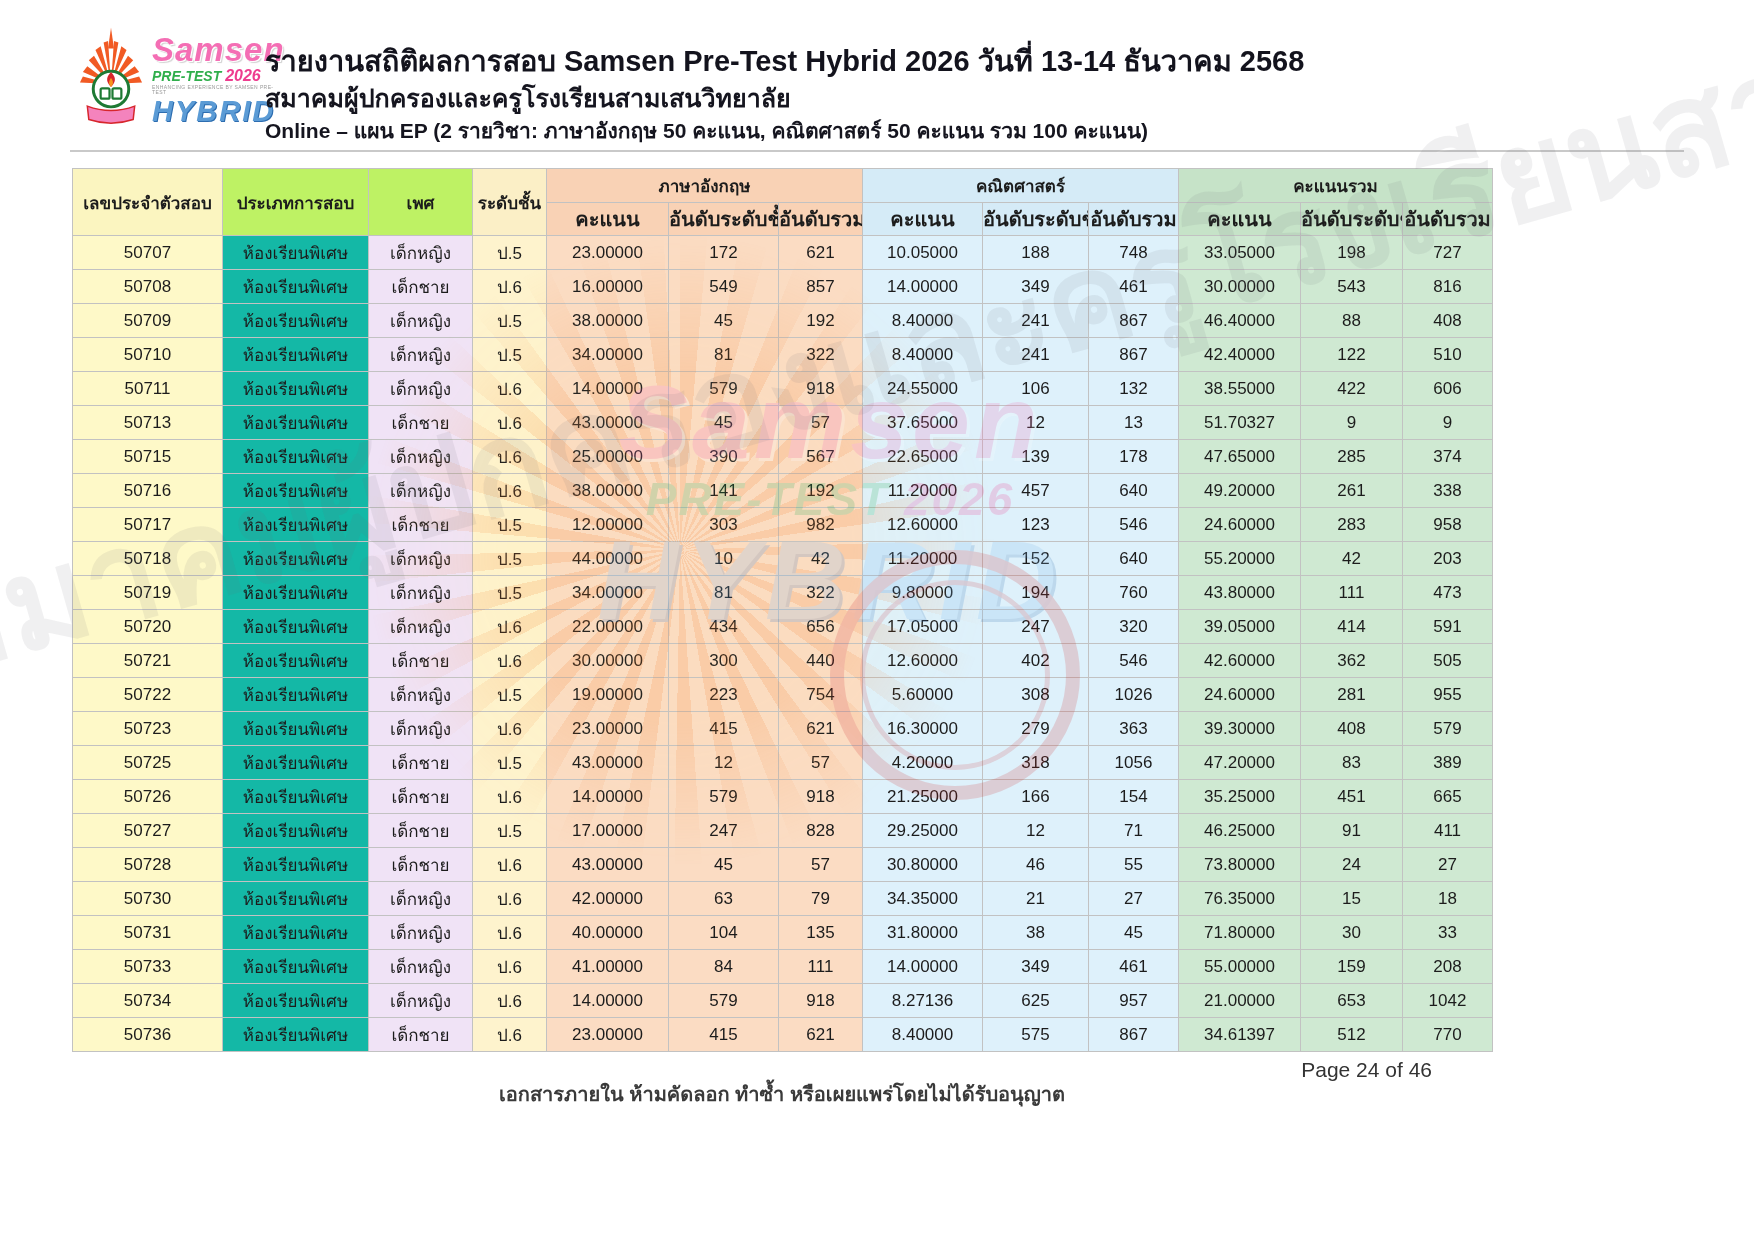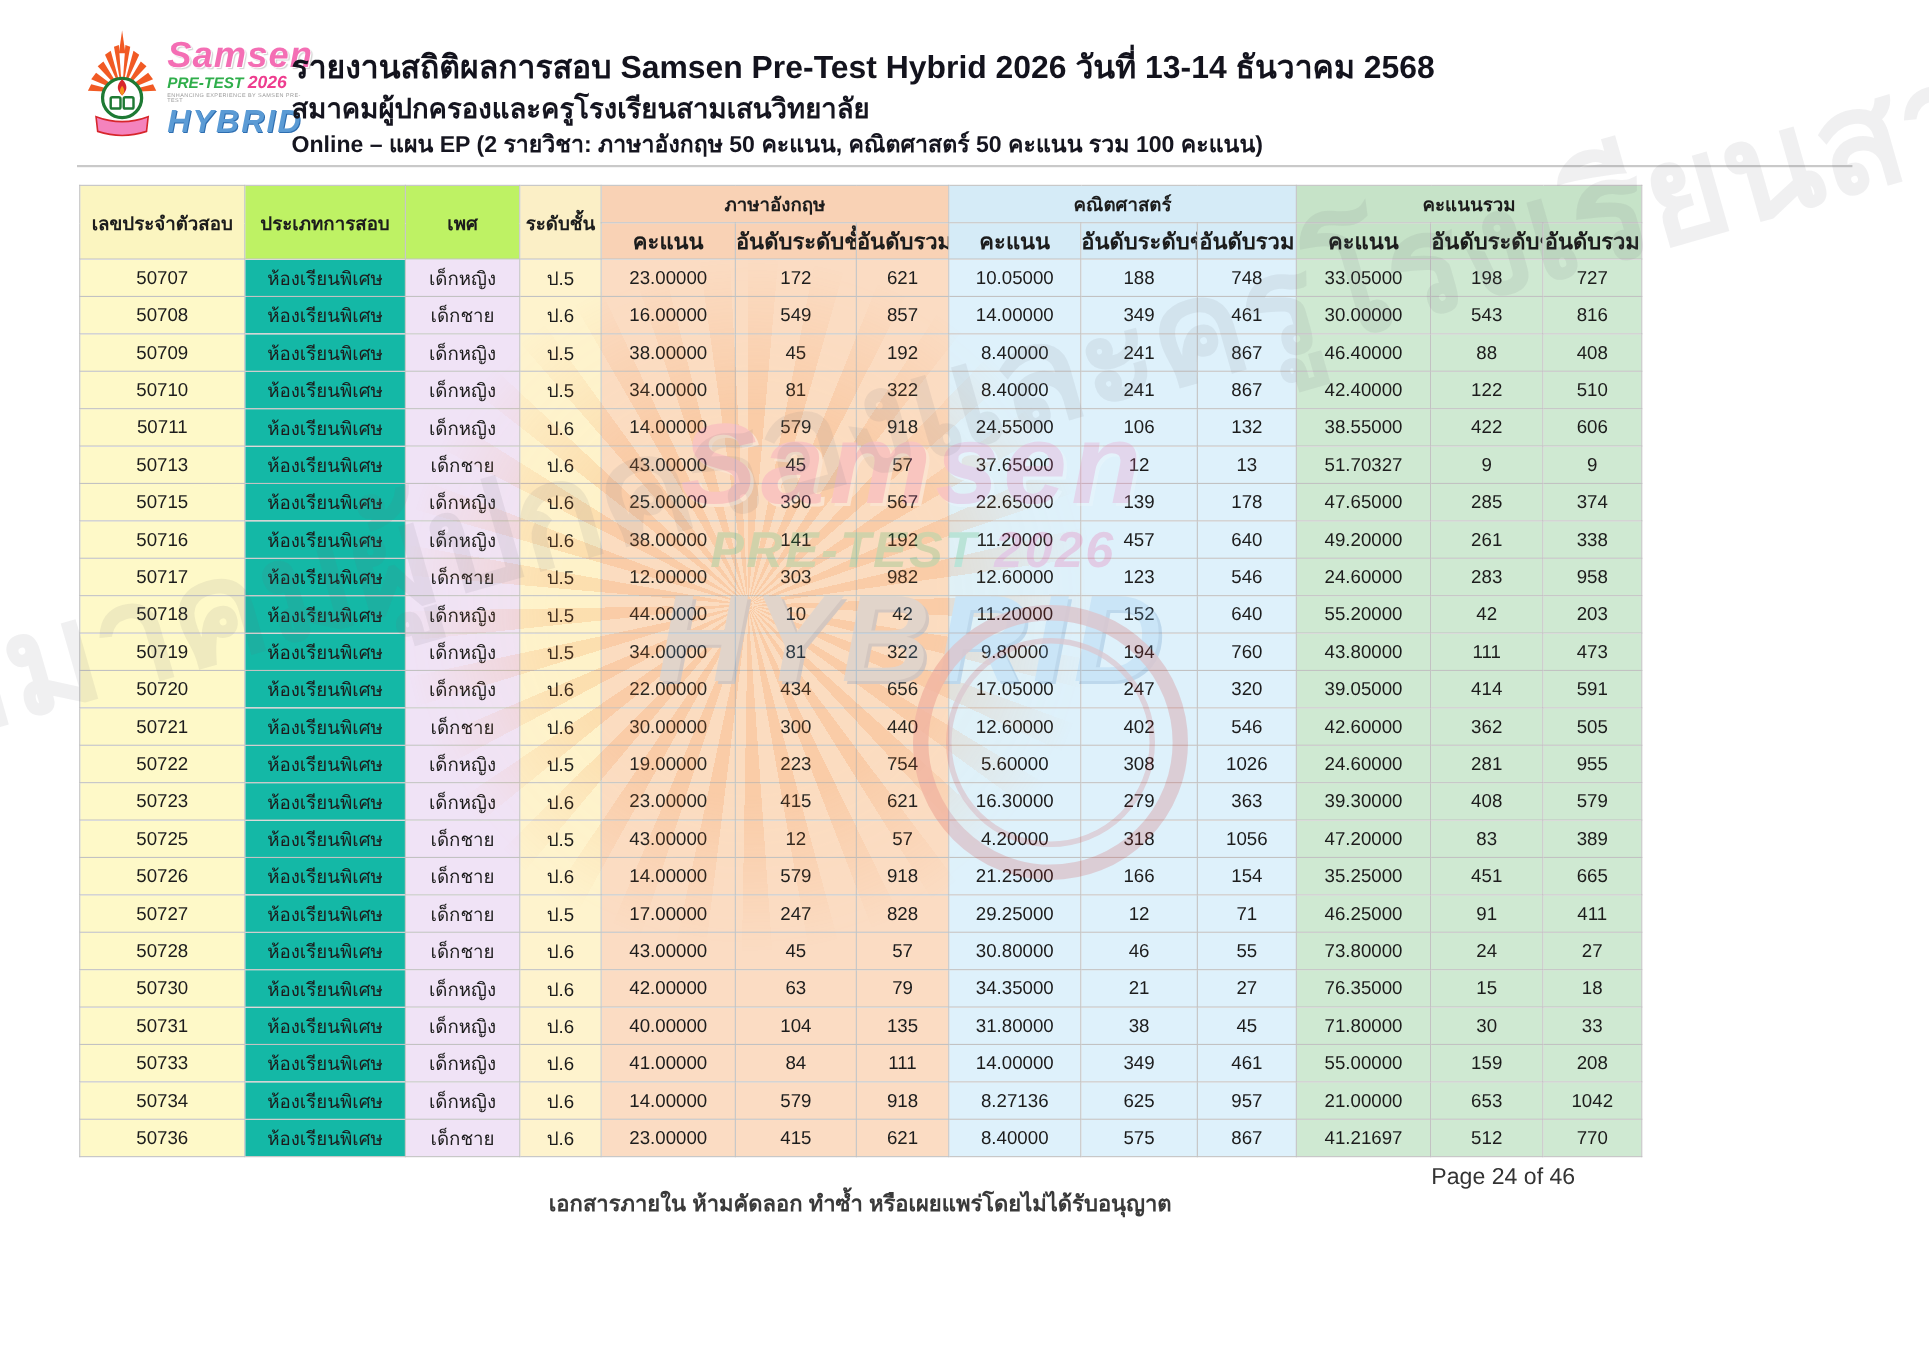--- a/index.html
+++ b/index.html
@@ -531,21 +531,21 @@
         <td class="c-id">50736</td>
         <td class="c-type">ห้องเรียนพิเศษ</td>
         <td class="c-gender">เด็กชาย</td>
         <td class="c-grade">ป.6</td>
         <td class="c-eng">23.00000</td>
         <td class="c-eng">415</td>
         <td class="c-eng">621</td>
         <td class="c-math">8.40000</td>
         <td class="c-math">575</td>
         <td class="c-math">867</td>
-        <td class="c-tot">41.21697</td>
+        <td class="c-tot">34.61397</td>
         <td class="c-tot">512</td>
         <td class="c-tot">770</td>
       </tr>
     </tbody>
 </table>
 
 <div class="footer-notice">เอกสารภายใน ห้ามคัดลอก ทำซ้ำ หรือเผยแพร่โดยไม่ได้รับอนุญาต</div>
 <div class="footer-page">Page 24 of 46</div>
 
 <div class="wm-text">สมาคมผู้ปกครองและครูโรงเรียนสามเสนวิทยาลัย</div>

